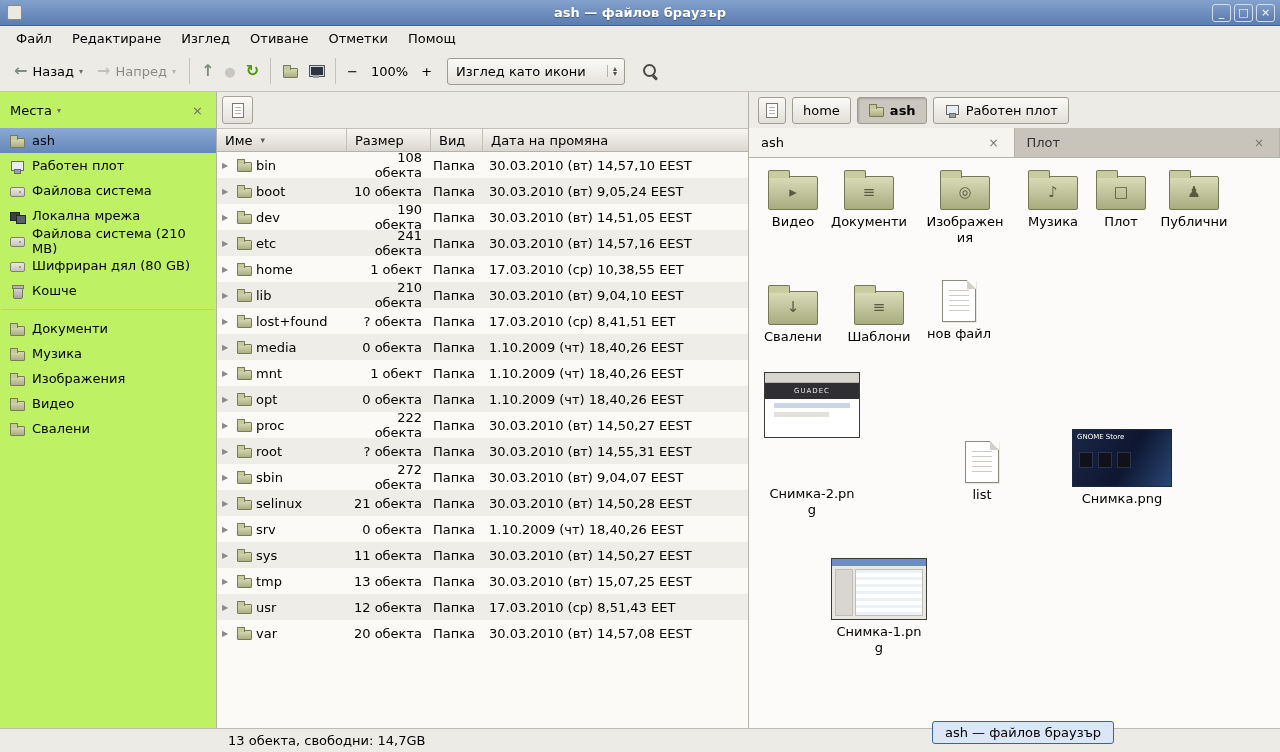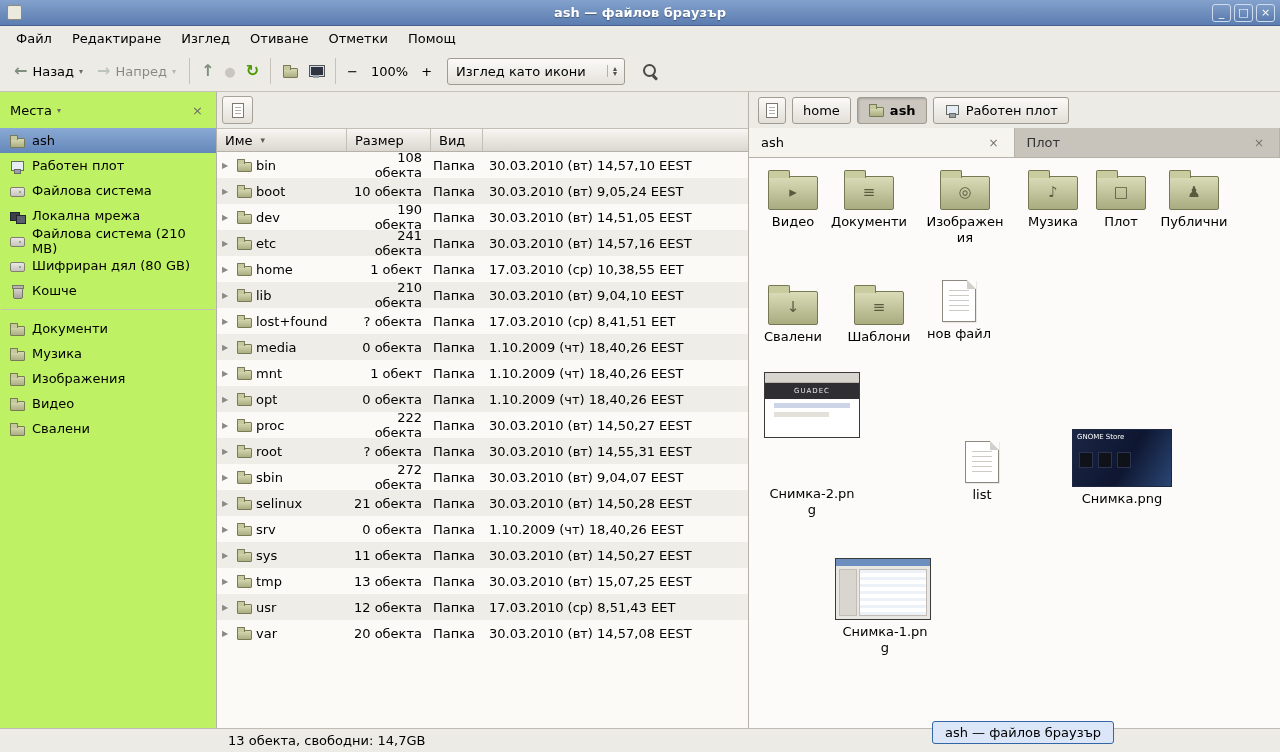--- a/index.html
+++ b/index.html
@@ -291,20 +291,21 @@
           <span class="pageic"></span>
         </span>
       </div>
       <div class="thead">
         <span class="hc h-name">
           <span>Име</span>
           <span class="sortarr">▾</span>
         </span>
         <span class="hc h-size">Размер</span>
         <span class="hc h-type">Вид</span>
+        <span class="hc h-date">Дата на промяна</span>
       </div>
       <div class="rows">
 
           <div class="trow">
             <span class="cell c-name">
               <span class="exp">▶</span>
               <span class="ic i-folder"></span>
               <span>bin</span>
             </span>
             <span class="cell c-size">108 обекта</span>
@@ -612,21 +613,21 @@
           <div class="tm">
             <span class="tmtext">GNOME Store</span>
             <span class="shirts">
                 <i></i>
                 <i></i>
                 <i></i>
               </span>
           </div>
           <span class="ivlabel">Снимка.png</span>
         </div>
-        <div class="ivitem wide" style="left:78px;top:400px;align-items:flex-end;">
+        <div class="ivitem wide" style="left:78px;top:400px;">
           <div class="t1">
             <div class="t1bar"></div>
             <div class="t1body">
                 <div class="t1side"></div>
                 <div class="t1list"></div>
               </div>
           </div>
           <span class="ivlabel">Снимка-1.png</span>
         </div>
       </div>

